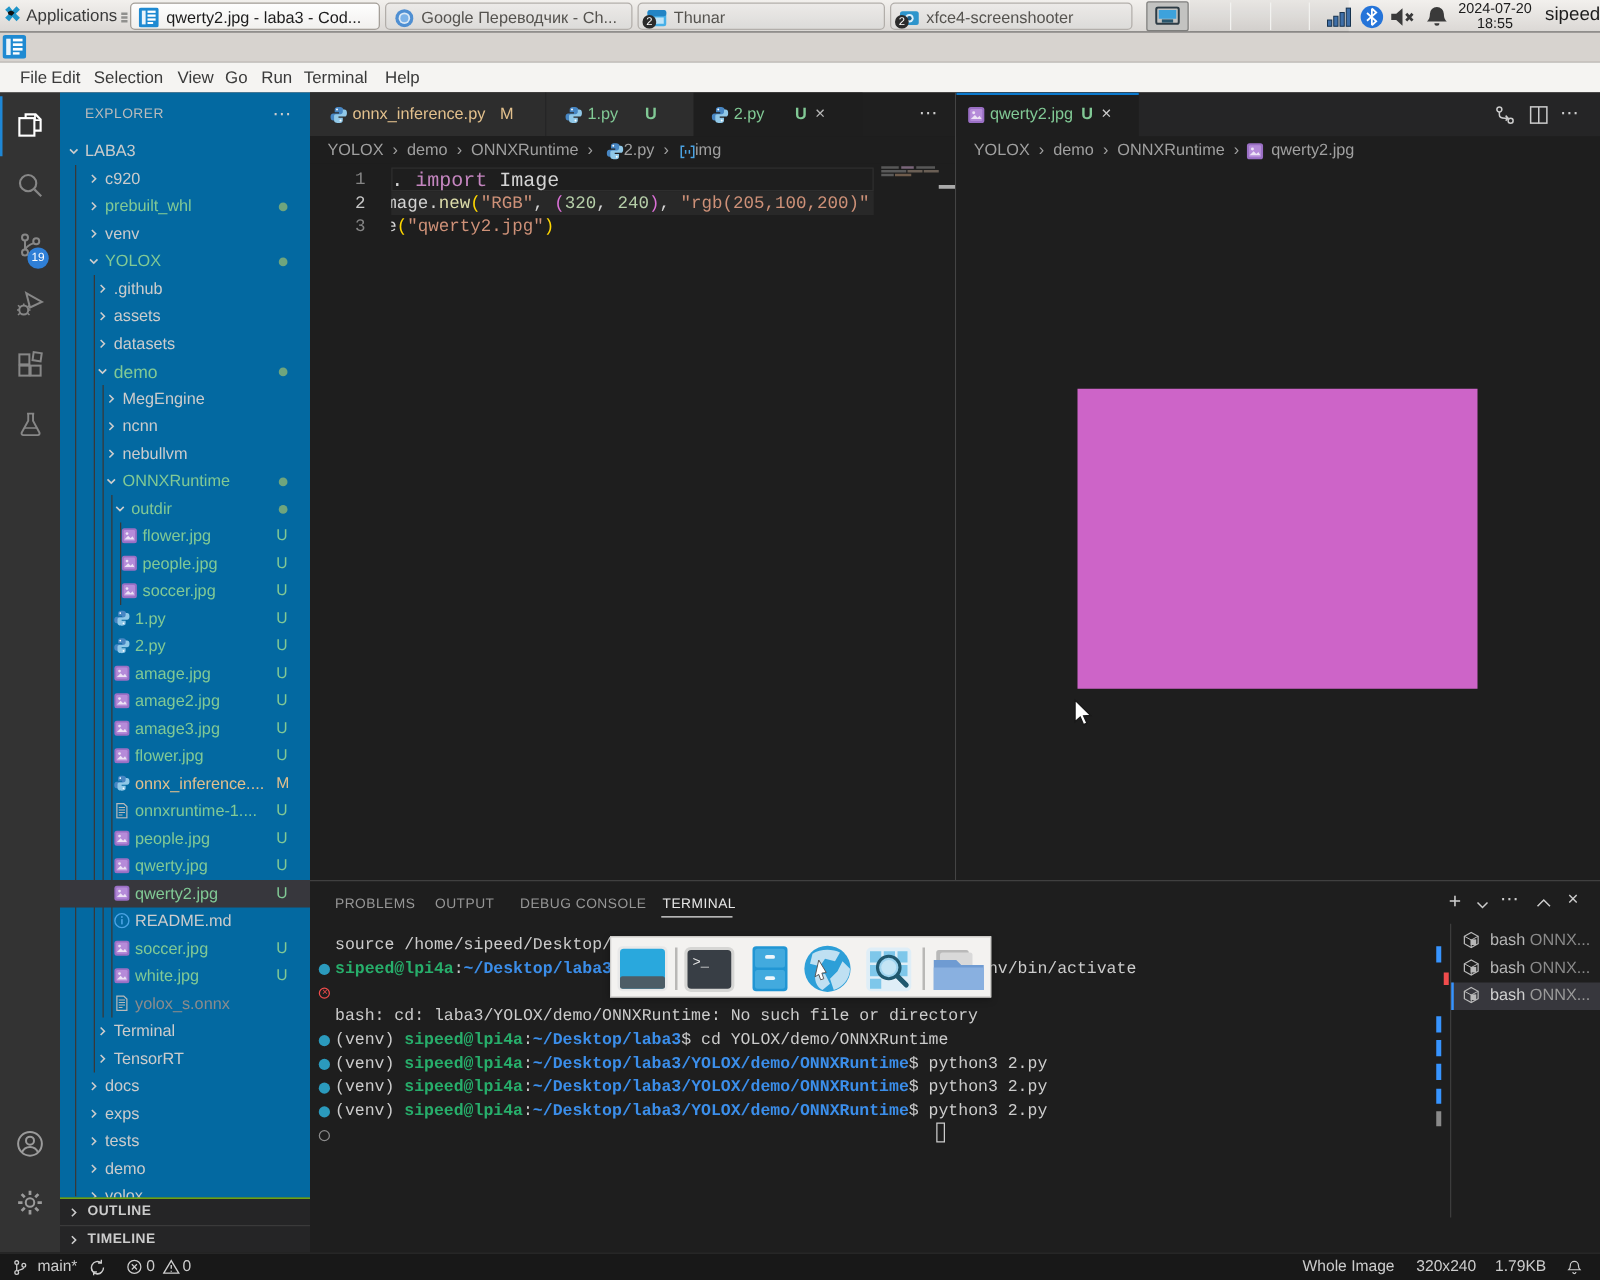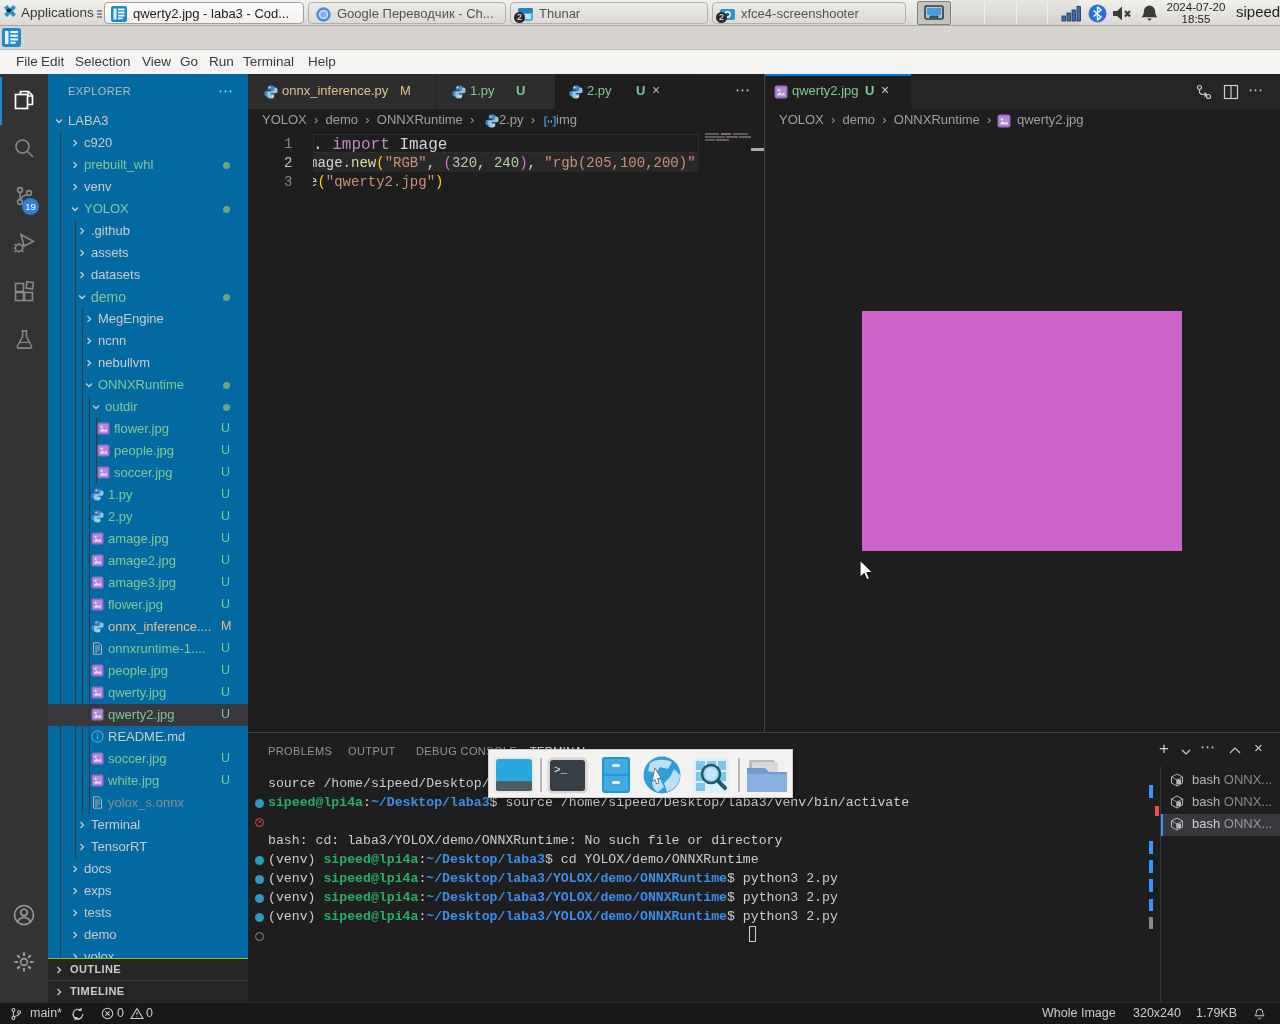--- a/index.html
+++ b/index.html
@@ -519,21 +519,21 @@
       <rect x="0.5" y="0.5" width="12" height="12" rx="2" fill="#9a6fc4"></rect>
       <rect x="2" y="2" width="9" height="9" rx="1" fill="#b58bd9"></rect>
       <circle cx="4.6" cy="4.8" r="1.1" fill="#ece2f5"></circle>
       <path d="M2.5 9.5 L5.5 6.5 L7.5 8.5 L9 7 L10.5 9.5 Z" fill="#ece2f5"></path>
     </svg>
     <div class="a" style="left:252px;top:38px;font-size:13px;color:#a0a0a0">qwerty2.jpg</div>
 
  <div class="a" style="left:97px;top:237px;width:320px;height:240px;background:rgb(205,100,200)"></div>
 </div>
 
-<div class="a" style="left:248px;top:732px;width:1032px;height:270px;background:#1e1e1e;border-top:1px solid #404040;overflow:hidden">
+<div class="a" style="left:248px;top:704px;width:1032px;height:270px;background:#1e1e1e;border-top:1px solid #404040;overflow:hidden">
  <div class="a" style="left:20px;top:12px;font-size:11px;letter-spacing:0.4px;color:#969696">PROBLEMS</div>
  <div class="a" style="left:100px;top:12px;font-size:11px;letter-spacing:0.4px;color:#969696">OUTPUT</div>
  <div class="a" style="left:168px;top:12px;font-size:11px;letter-spacing:0.4px;color:#969696">DEBUG CONSOLE</div>
  <div class="a" style="left:282px;top:12px;font-size:11px;letter-spacing:0.4px;color:#e7e7e7">TERMINAL</div>
  <div class="a" style="left:281px;top:28px;width:57px;height:1px;background:#e7e7e7"></div>
  <div class="a" style="left:911px;top:6px;font-size:17px;color:#cccccc">+</div>
  <svg class="a" style="left:933px;top:15px" width="10" height="8" viewBox="0 0 10 8" fill="none" stroke="#cccccc" stroke-width="1.2">
       <path d="M1 2 L5 6 L9 2"></path>
     </svg>
  <div class="a" style="left:952px;top:5px;font-size:15px;color:#cccccc;letter-spacing:1px">⋯</div>

